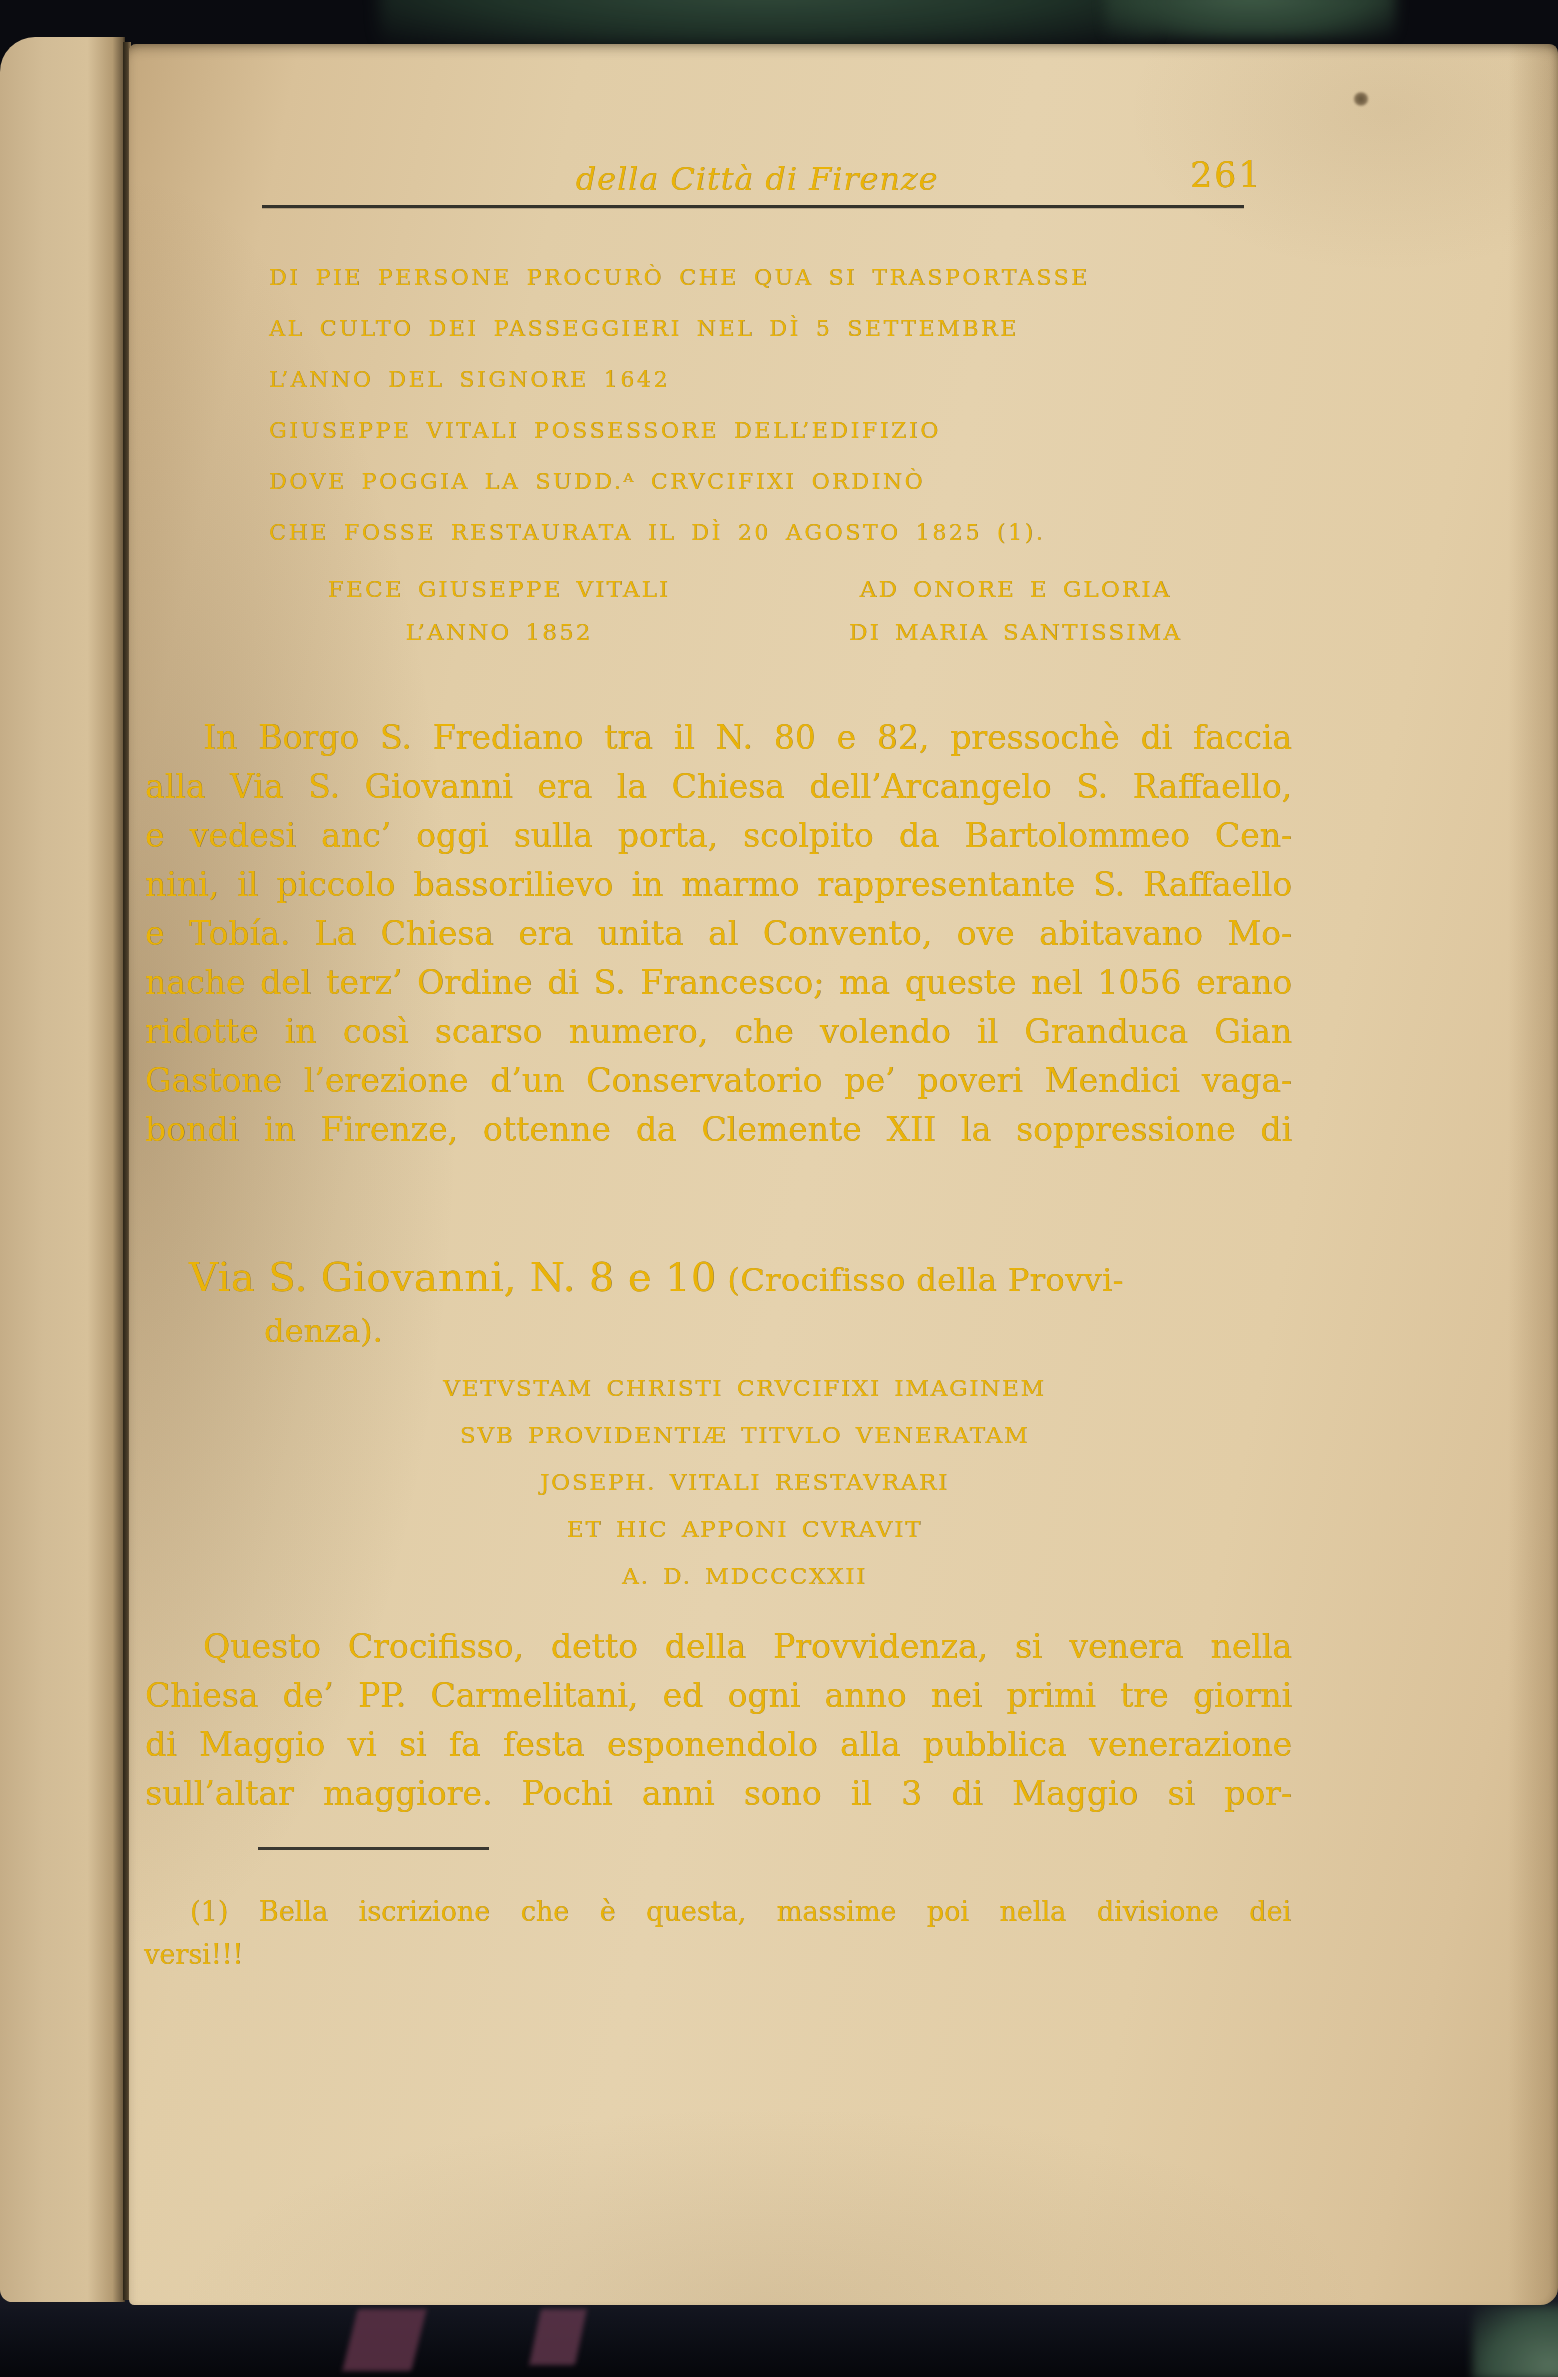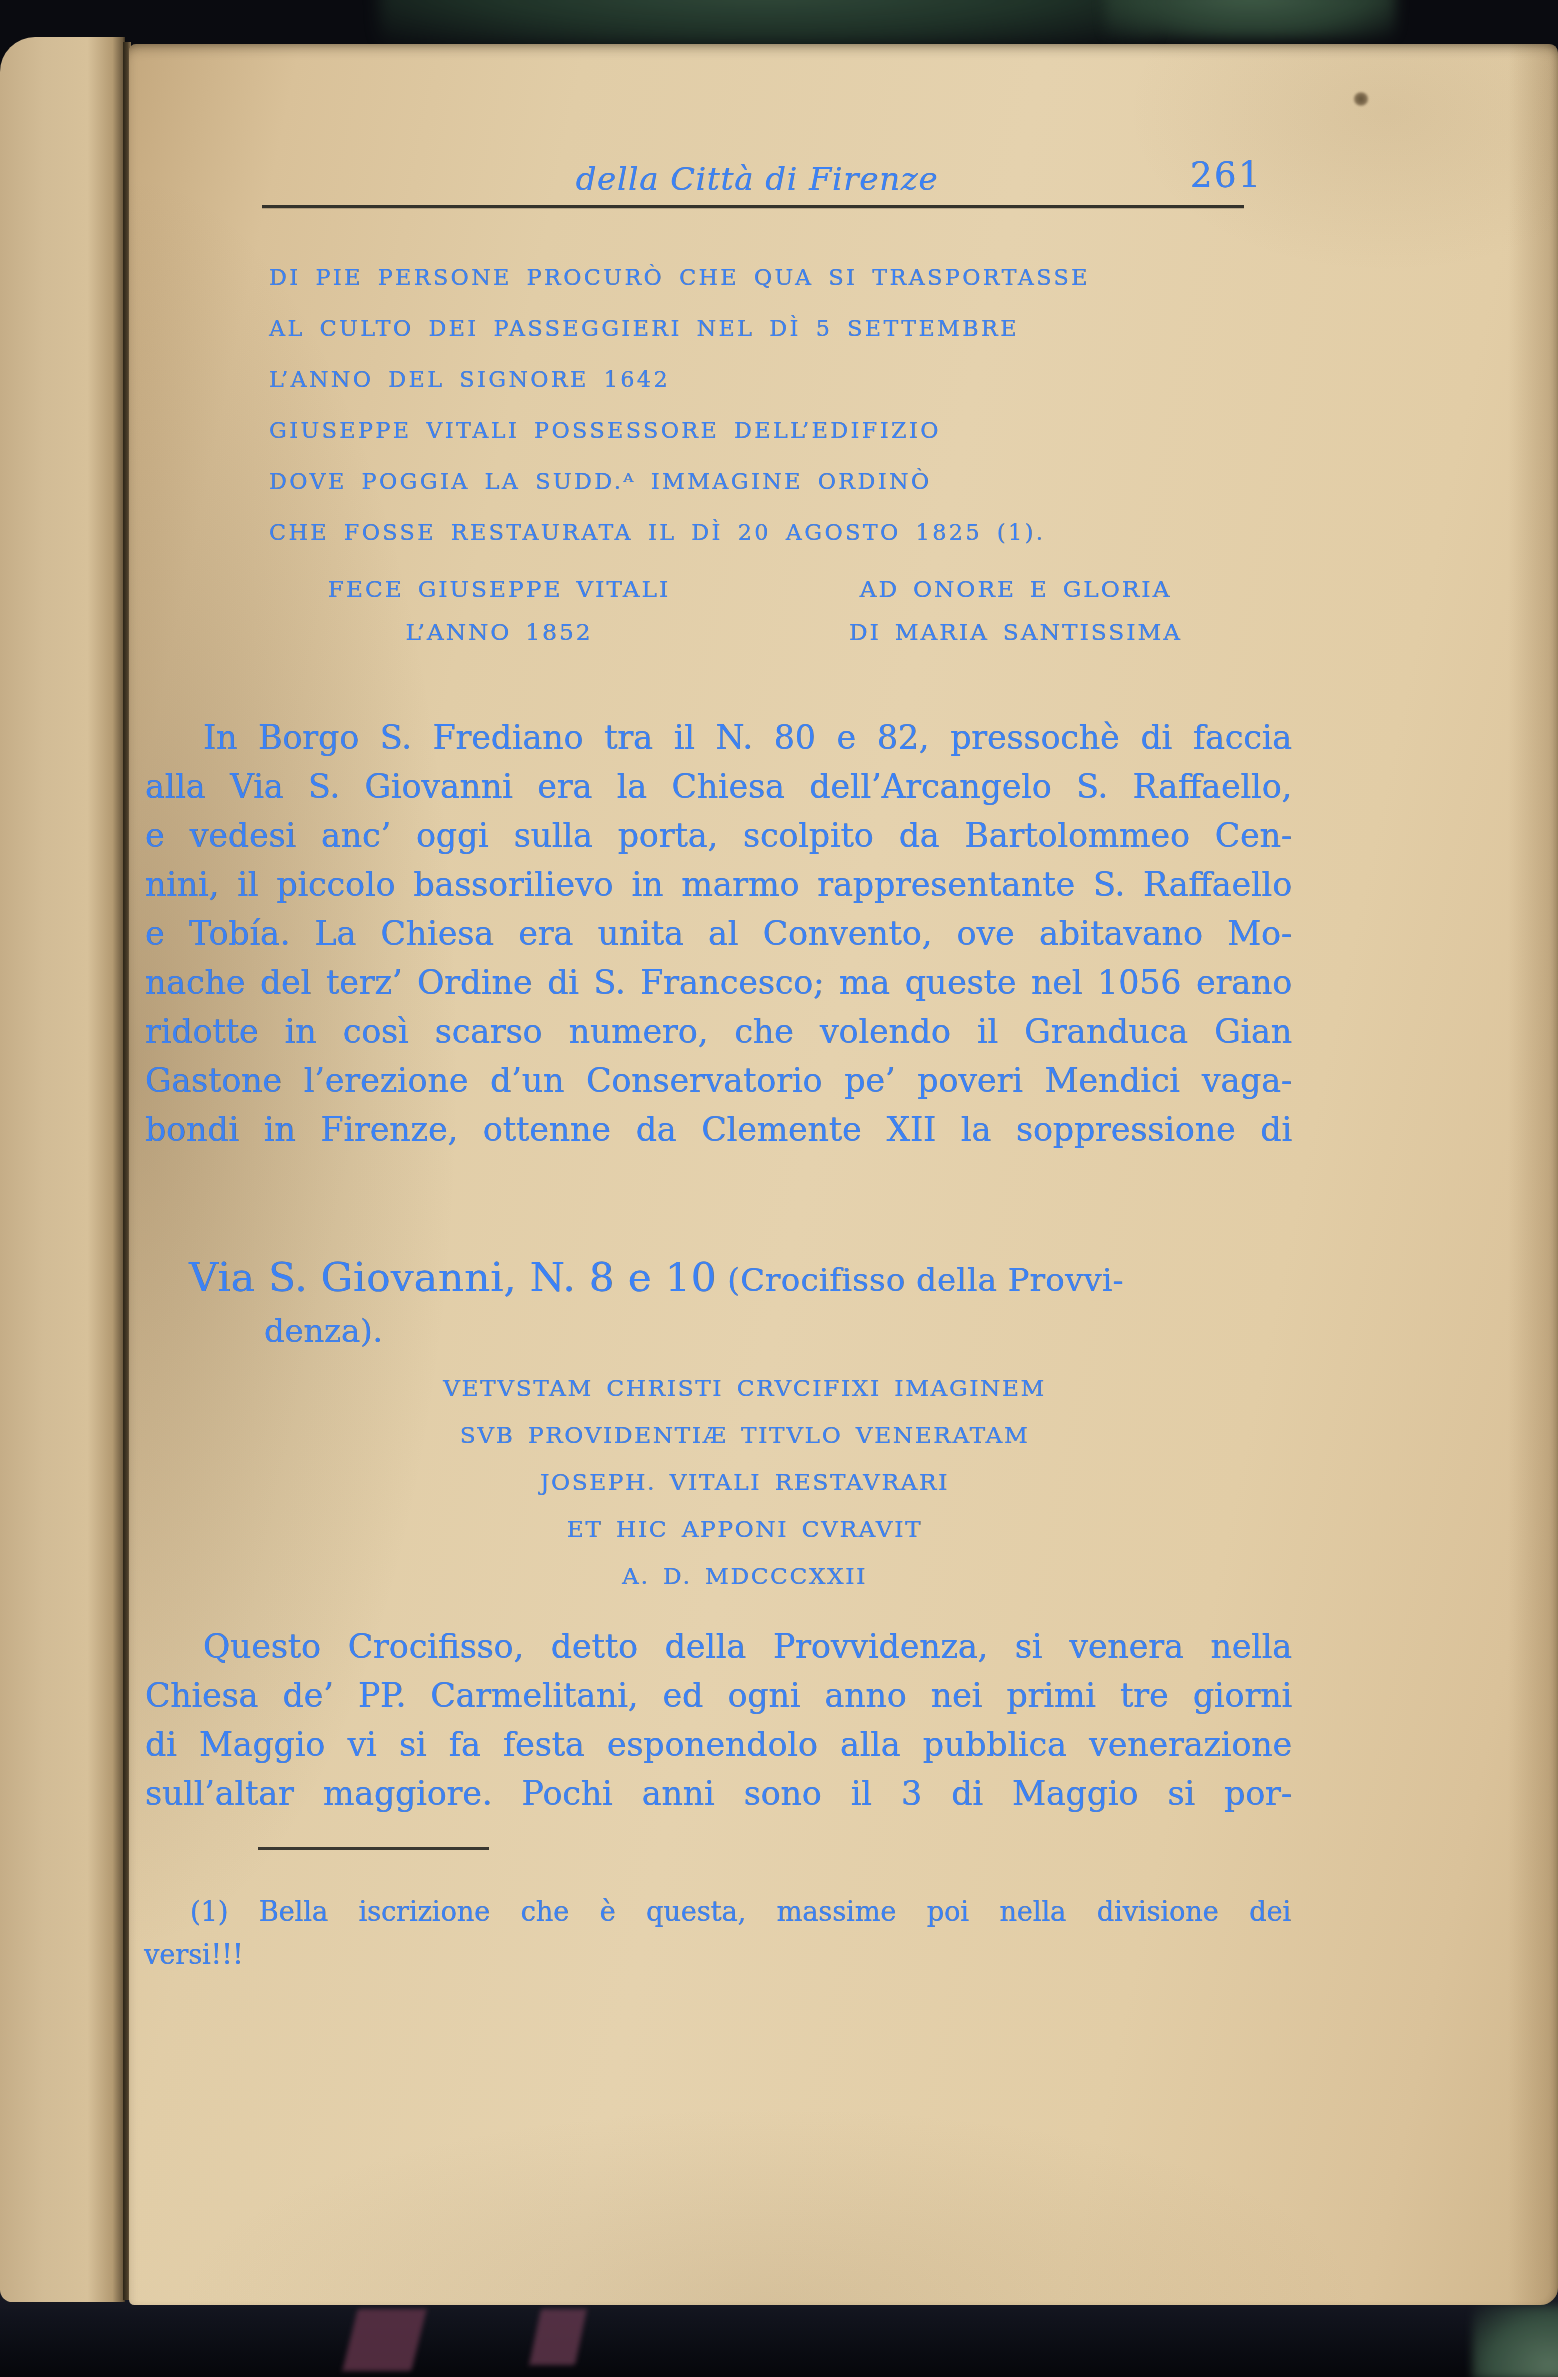--- a/index.html
+++ b/index.html
@@ -37,21 +37,21 @@
           radial-gradient(ellipse 370px 229px at 88% 3%,rgba(125,95,55,.10),transparent 70%),
           radial-gradient(ellipse 458px 1233px at 0% 45%,rgba(88,62,32,.28),transparent 72%),
           radial-gradient(ellipse 792px 264px at 45% 100%,rgba(130,100,60,.14),transparent 75%),
           linear-gradient(90deg,transparent 96.5%,rgba(135,105,65,.28) 99%,rgba(120,92,55,.35) 100%),
           linear-gradient(102deg,#c4a87e 0%,#d9c199 9%,#e1cda7 24%,#e5d2ae 48%,#e2cda6 74%,#dac29a 90%,#cfb68c 100%);
         box-shadow:inset 0 7px 14px -7px rgba(30,22,8,.65), inset -3.5px 0 8.8px -5.3px rgba(60,45,20,.4);}
   .smudge{position:absolute;left:1353px;top:92px;width:16px;height:14px;border-radius:50%;
         background:radial-gradient(circle,#4f4028 0%,#7a664a 55%,transparent 75%);filter:blur(0.9px);opacity:.85;}
 
   
-  .ink{color:#3b82f6;text-shadow:0.3px 0.4px 0.4px rgba(45,40,28,.55);}
+  .ink{color:#eab308;text-shadow:0.3px 0.4px 0.4px rgba(45,40,28,.55);}
   .abs{position:absolute;}
 
   .running-head{left:572px;top:160px;width:370px;text-align:center;
         font-style:italic;font-size:32px;letter-spacing:0.9px;}
   .page-number{left:1190px;top:155px;font-size:35px;letter-spacing:1.8px;}
   .head-rule{left:262px;top:205px;width:982px;height:2.6px;background:#34332c;
         box-shadow:0 0.9px 0 rgba(50,45,30,.25);}
 
   .caps{font-size:22px;letter-spacing:2.6px;word-spacing:5.3px;}
   .inscription-a{left:269px;top:252px;width:925px;}
@@ -100,21 +100,21 @@
 
   <div class="abs ink running-head">della Città di Firenze</div>
   <div class="abs ink page-number">261</div>
   <div class="abs head-rule"></div>
 
   <div class="abs ink caps inscription-a">
     <div class="cline">DI PIE PERSONE PROCURÒ CHE QUA SI TRASPORTASSE</div>
     <div class="cline">AL CULTO DEI PASSEGGIERI NEL DÌ 5 SETTEMBRE</div>
     <div class="cline">L’ANNO DEL SIGNORE 1642</div>
     <div class="cline">GIUSEPPE VITALI POSSESSORE DELL’EDIFIZIO</div>
-    <div class="cline">DOVE POGGIA LA SUDD.ᴬ IMMAGINE ORDINÒ</div>
+    <div class="cline">DOVE POGGIA LA SUDD.ᴬ CRVCIFIXI ORDINÒ</div>
     <div class="cline">CHE FOSSE RESTAURATA IL DÌ 20 AGOSTO 1825 (1).</div>
   </div>
 
   <div class="abs ink ded-col ded-left">
     <div class="cline">FECE GIUSEPPE VITALI</div>
     <div class="cline">L’ANNO 1852</div>
   </div>
   <div class="abs ink ded-col ded-right">
     <div class="cline">AD ONORE E GLORIA</div>
     <div class="cline">DI MARIA SANTISSIMA</div>

